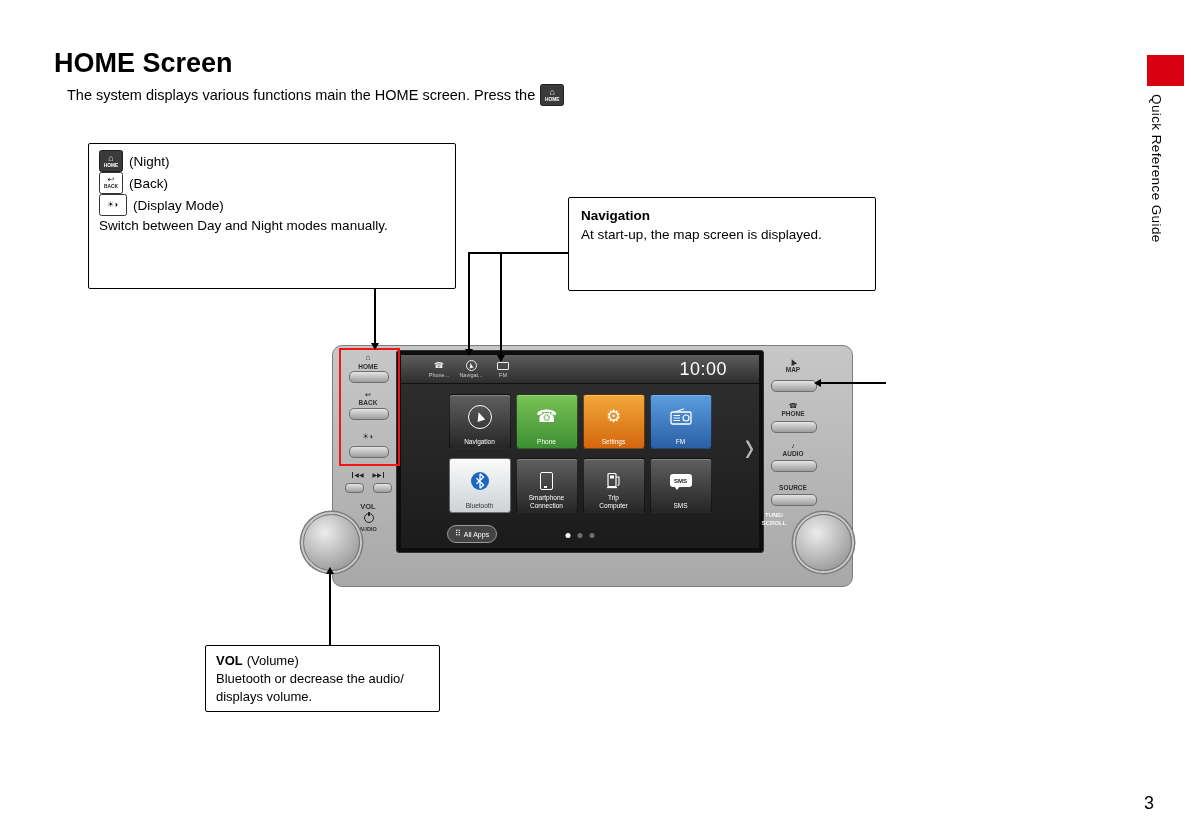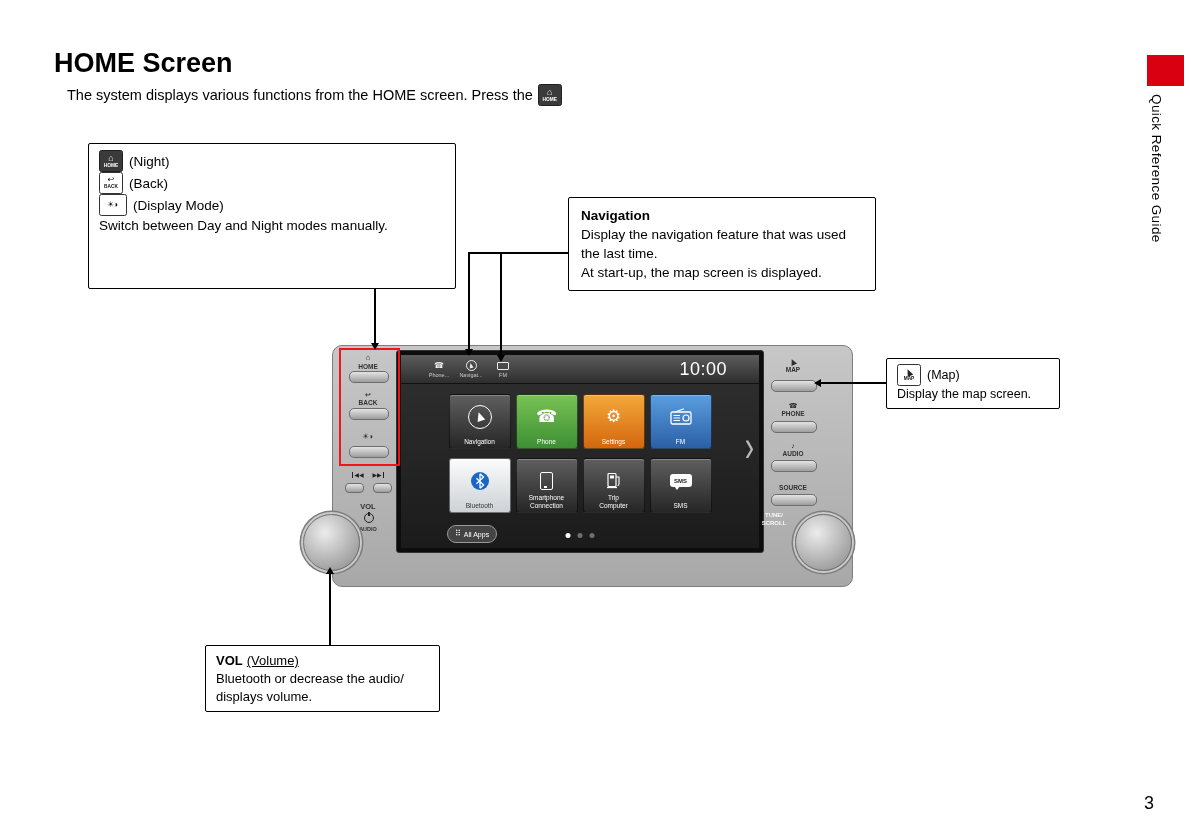--- a/index.html
+++ b/index.html
@@ -17,21 +17,21 @@
   .callout { position:absolute; border:1.6px solid #000; border-radius:2px; background:#fff;
              padding:6px 10px; font-size:13.5px; line-height:19px; z-index:4; }
   #co-home { left:88px; top:143px; width:346px; height:132px; }
   #co-nav  { left:568px; top:197px; width:282px; height:76px; padding:8px 12px; }
   #co-map  { left:886px; top:358px; width:152px; height:37px; font-size:12.5px; line-height:18px; }
   #co-vol  { left:205px; top:645px; width:213px; height:53px; font-size:13px; line-height:18px; }
   .co-title { font-weight:bold; }
   .ico-row { display:flex; align-items:center; gap:6px; height:22px; }
   .co-line { height:19px; }
   .bold { font-weight:bold; }
-  .ml4 { margin-left:4px;text-decoration:underline; }
+  .ml4 { margin-left:4px; }
 
   
   .mini { display:inline-flex; flex-direction:column; align-items:center; justify-content:center;
           width:22px; height:20px; border:1.2px solid #333; border-radius:2.5px; background:#fff;
           color:#111; flex:0 0 auto; line-height:1; }
   .mini.dark { background:#3a3a3a; color:#fff; border-color:#1f1f1f; }
   .mini.wide { width:26px; }
   .mg { font-size:9px; line-height:1; }
   .mg-sm { font-size:8px; }
   .mc { font-size:4.8px; font-weight:bold; margin-top:1px; line-height:1; }
@@ -135,21 +135,21 @@
 
 <div class="page">
 
   <div class="red-tab"></div>
   <div class="side-label">Quick Reference Guide</div>
   <div class="page-num">3</div>
 
   <h1 class="title">HOME Screen</h1>
 
   <p class="intro">
-    <span>The system displays various functions from the HOME screen. Press the</span>
+    <span>The system displays various functions main the HOME screen. Press the</span>
     <span class="mini dark">
         <span class="mg">⌂</span>
         <span class="mc">HOME</span>
       </span>
   </p>
 
   <div class="callout" id="co-home">
     <div class="ico-row">
       <span class="mini dark">
           <span class="mg">⌂</span>
@@ -168,34 +168,23 @@
       <span class="mini wide">
           <span class="mg mg-sm">☀◗</span>
         </span>
       <span>(Display Mode)</span>
     </div>
     <div class="co-line">Switch between Day and Night modes manually.</div>
   </div>
 
   <div class="callout" id="co-nav">
     <div class="co-title">Navigation</div>
-    <div>Display the navigation feature that was used the last time.</div>
     <div>At start-up, the map screen is displayed.</div>
   </div>
 
-  <div class="callout" id="co-map">
-    <div class="ico-row" style="height:20px">
-      <span class="mini">
-          <span class="mtri"></span>
-          <span class="mc">MAP</span>
-        </span>
-      <span>(Map)</span>
-    </div>
-    <div>Display the map screen.</div>
-  </div>
 
   <div class="callout" id="co-vol">
     <div>
       <span class="bold">VOL</span><span class="ml4">(Volume)</span>
     </div>
     <div>Bluetooth or decrease the audio/</div>
     <div>displays volume.</div>
   </div>
 
   <div class="cline" id="ln-home-v"></div>

